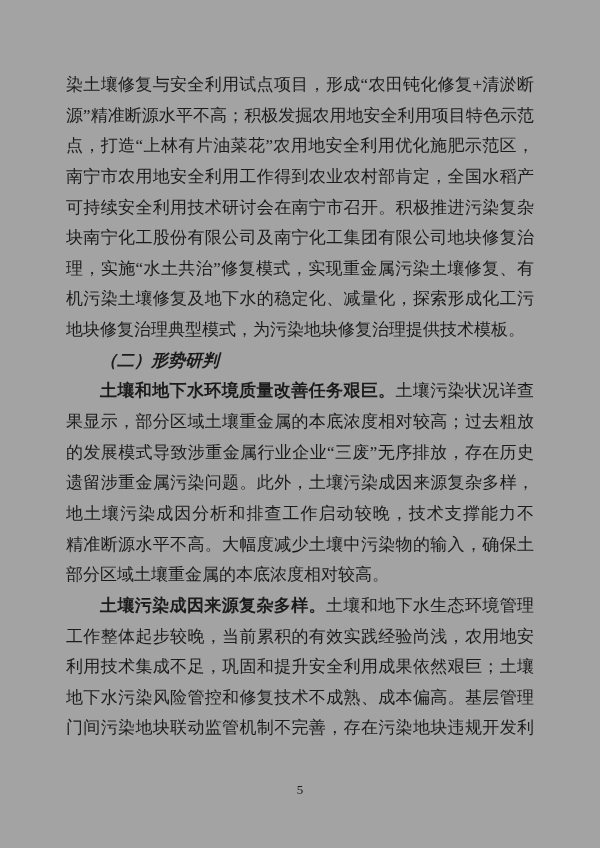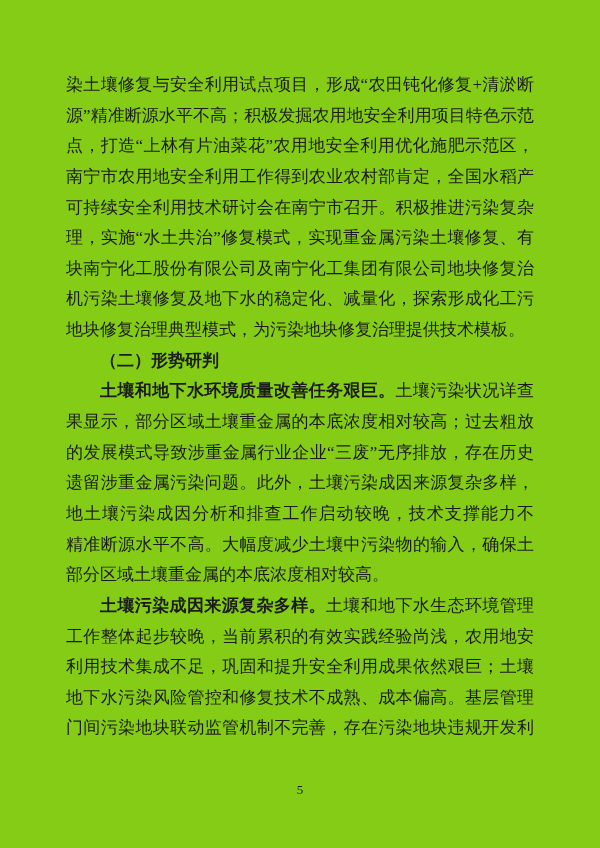--- a/index.html
+++ b/index.html
@@ -5,21 +5,21 @@
   html, body {
     margin: 0;
     padding: 0;
     background: #e8e8e8;
   }
   .page {
     position: relative;
     width: 600px;
     height: 848px;
     margin: 0 auto;
-    background: #84cc16;
+    background: #a3a3a3;
     overflow: hidden;
   }
   .doc {
     position: absolute;
     left: 66px;
     top: 70px;
     width: 468px;
     color: #1b1b1b;
     font-family: "Liberation Serif", "DejaVu Serif", serif;
     font-size: 17px;
@@ -31,21 +31,21 @@
   }
   .line.justify {
     text-align: justify;
     text-align-last: justify;
   }
   .line.indent {
     text-indent: 34px;
   }
   .seg-normal { font-weight: normal; }
   .seg-bold   { font-weight: bold; }
-  .seg-kaiti  { font-weight: bold; }
+  .seg-kaiti  { font-weight: bold; font-style: italic; }
   .pageno {
     position: absolute;
     left: 0;
     right: 0;
     top: 782px;
     text-align: center;
     color: #1b1b1b;
     font-family: "Liberation Serif", "DejaVu Serif", serif;
     font-size: 13px;
   }
@@ -53,22 +53,22 @@
 </head>
 <body>
 
 <div class="page">
   <main class="doc" id="doc">
       <div class="line justify"><span class="seg-normal">染土壤修复与安全利用试点项目，形成“农田钝化修复+清淤断</span></div>
       <div class="line justify"><span class="seg-normal">源”精准断源水平不高；积极发掘农用地安全利用项目特色示范</span></div>
       <div class="line justify"><span class="seg-normal">点，打造“上林有片油菜花”农用地安全利用优化施肥示范区，</span></div>
       <div class="line justify"><span class="seg-normal">南宁市农用地安全利用工作得到农业农村部肯定，全国水稻产地</span></div>
       <div class="line justify"><span class="seg-normal">可持续安全利用技术研讨会在南宁市召开。积极推进污染复杂地</span></div>
+      <div class="line justify"><span class="seg-normal">块南宁化工股份有限公司及南宁化工集团有限公司地块修复治</span></div>
       <div class="line justify"><span class="seg-normal">理，实施“水土共治”修复模式，实现重金属污染土壤修复、有</span></div>
-      <div class="line justify"><span class="seg-normal">块南宁化工股份有限公司及南宁化工集团有限公司地块修复治</span></div>
       <div class="line justify"><span class="seg-normal">机污染土壤修复及地下水的稳定化、减量化，探索形成化工污染</span></div>
       <div class="line"><span class="seg-normal">地块修复治理典型模式，为污染地块修复治理提供技术模板。</span></div>
       <div class="line indent"><span class="seg-kaiti">（二）形势研判</span></div>
       <div class="line justify indent"><span class="seg-bold">土壤和地下水环境质量改善任务艰巨。</span><span class="seg-normal">土壤污染状况详查结</span></div>
       <div class="line justify"><span class="seg-normal">果显示，部分区域土壤重金属的本底浓度相对较高；过去粗放式</span></div>
       <div class="line justify"><span class="seg-normal">的发展模式导致涉重金属行业企业“三废”无序排放，存在历史</span></div>
       <div class="line justify"><span class="seg-normal">遗留涉重金属污染问题。此外，土壤污染成因来源复杂多样，耕</span></div>
       <div class="line justify"><span class="seg-normal">地土壤污染成因分析和排查工作启动较晚，技术支撑能力不足，</span></div>
       <div class="line justify"><span class="seg-normal">精准断源水平不高。大幅度减少土壤中污染物的输入，确保土壤</span></div>
       <div class="line"><span class="seg-normal">部分区域土壤重金属的本底浓度相对较高。</span></div>

